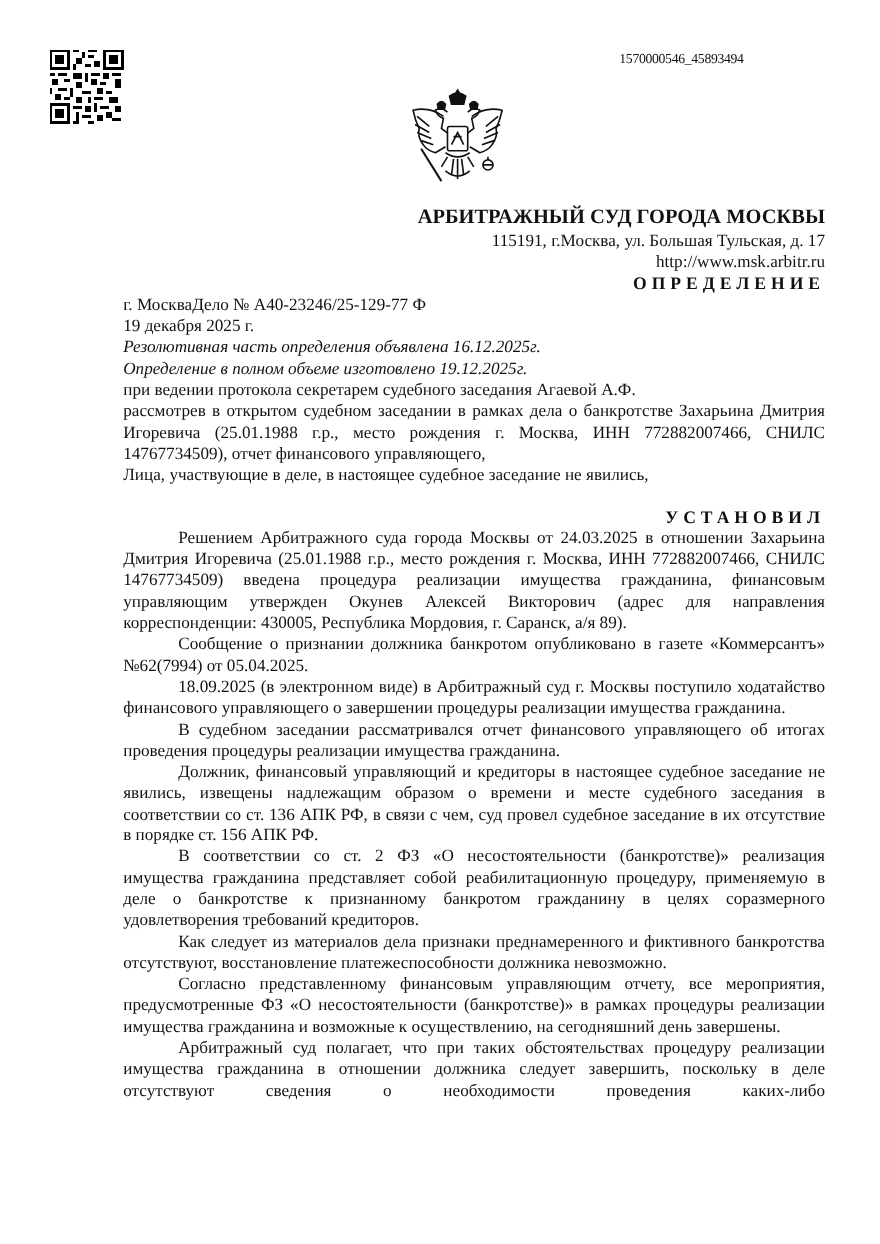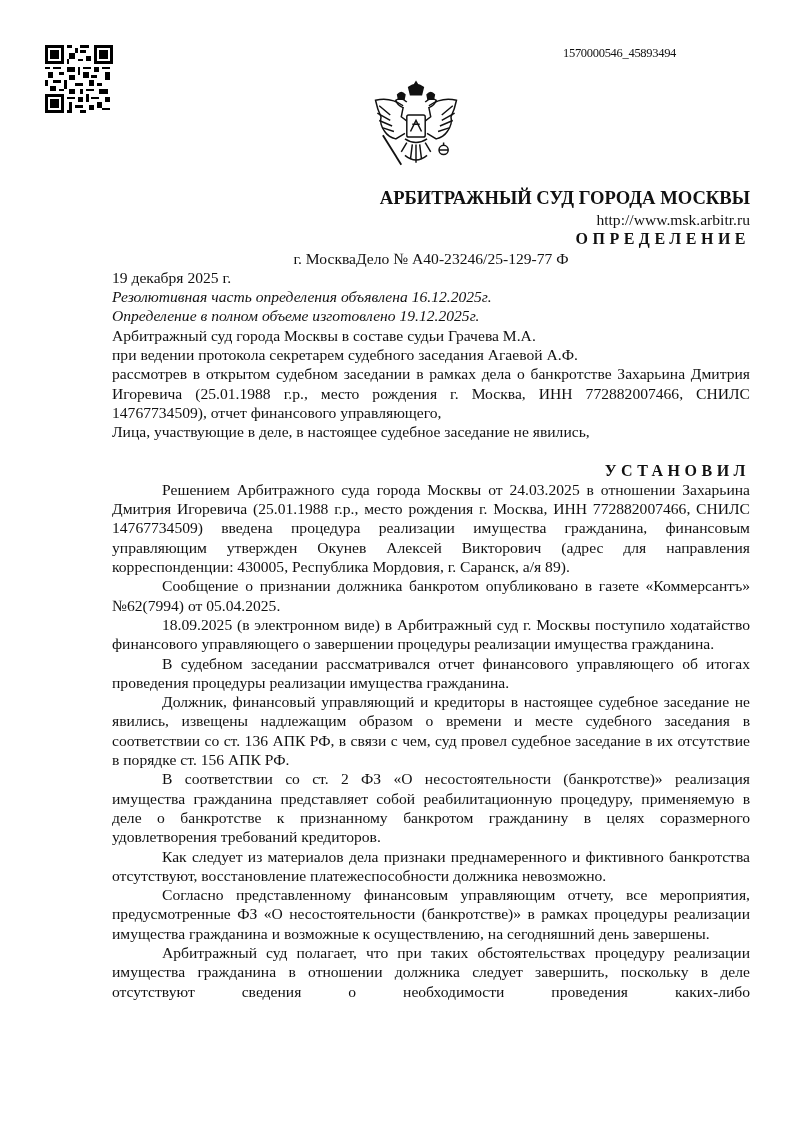--- a/index.html
+++ b/index.html
@@ -5,21 +5,21 @@
   html, body { margin: 0; padding: 0; background: #ffffff; }
   body { width: 800px; height: 1131px; position: relative; overflow: hidden;
          font-family: "Liberation Serif", "DejaVu Serif", serif; color: #111; }
   .qr { position: absolute; left: 45px; top: 45px; width: 68px; height: 68px; }
   .docid { position: absolute; left: 563px; top: 46px; font-size: 12.5px; letter-spacing: -0.3px; }
   .emblem { position: absolute; left: 370px; top: 78px; width: 90px; width: 92px; height: 96px; }
   .page { position: absolute; left: 112px; top: 187px; width: 638px; font-size: 15.6px; line-height: 19.3px; }
   .center { text-align: right; }
   .court { font-weight: bold; font-size: 18.6px; line-height: 22px; margin-bottom: 1px; }
   .spaced { font-weight: bold; letter-spacing: 4.5px; font-size: 16px; }
-  .row { display: flex; justify-content: center; }
+  .row { display: flex; justify-content: flex-start; }
   .it { font-style: italic; }
   .p { text-align: justify; text-indent: 50px; }
   .nt { text-align: justify; }
   .gap { height: 19px; }
 </style>
 </head>
 <body>
 
 <svg class="qr" viewBox="0 0 25 25" shape-rendering="crispEdges">
   <rect width="25" height="25" fill="#fff"></rect>
@@ -100,32 +100,32 @@
     <path d="M38 66 q12 8 24 0 M40 70 l-6 10 M60 70 l6 10 M46 72 l-2 16 M54 72 l2 16 M50 72 v20"></path>
     <path d="M38 84 q12 10 24 0"></path>
     <path d="M14 62 l20 32" stroke-width="2"></path>
     <circle cx="80" cy="78" r="5"></circle>
     <path d="M80 70 v3 M75 78 h10"></path>
   </g>
 </svg>
 
 <div class="page">
   <div class="center court">АРБИТРАЖНЫЙ СУД ГОРОДА МОСКВЫ</div>
+  <div class="center">115191, г.Москва, ул. Большая Тульская, д. 17</div>
   <div class="center">http://www.msk.arbitr.ru</div>
   <div class="center spaced">ОПРЕДЕЛЕНИЕ</div>
 
   <div class="row">
     <span>г. Москва</span>
     <span>Дело № А40-23246/25-129-77 Ф</span>
   </div>
   <div>19 декабря 2025 г.</div>
   <div class="it">Резолютивная часть определения объявлена 16.12.2025г.</div>
   <div class="it">Определение в полном объеме изготовлено 19.12.2025г.</div>
 
-  <div>Арбитражный суд города Москвы в составе судьи Грачева М.А.</div>
   <div>при ведении протокола секретарем судебного заседания Агаевой А.Ф.</div>
   <div class="nt">рассмотрев в открытом судебном заседании в рамках дела о банкротстве Захарьина Дмитрия Игоревича (25.01.1988 г.р., место рождения г. Москва, ИНН 772882007466, СНИЛС 14767734509), отчет финансового управляющего,</div>
   <div>Лица, участвующие в деле, в настоящее судебное заседание не явились,</div>
 
   <div class="gap"></div>
   <div class="center spaced">УСТАНОВИЛ</div>
 
   <div class="p">Решением Арбитражного суда города Москвы от 24.03.2025 в отношении Захарьина Дмитрия Игоревича (25.01.1988 г.р., место рождения г. Москва, ИНН 772882007466, СНИЛС 14767734509) введена процедура реализации имущества гражданина, финансовым управляющим утвержден Окунев Алексей Викторович (адрес для направления корреспонденции: 430005, Республика Мордовия, г. Саранск, а/я 89).</div>
   <div class="p">Сообщение о признании должника банкротом опубликовано в газете «Коммерсантъ» №62(7994) от 05.04.2025.</div>
   <div class="p">18.09.2025 (в электронном виде) в Арбитражный суд г. Москвы поступило ходатайство финансового управляющего о завершении процедуры реализации имущества гражданина.</div>

